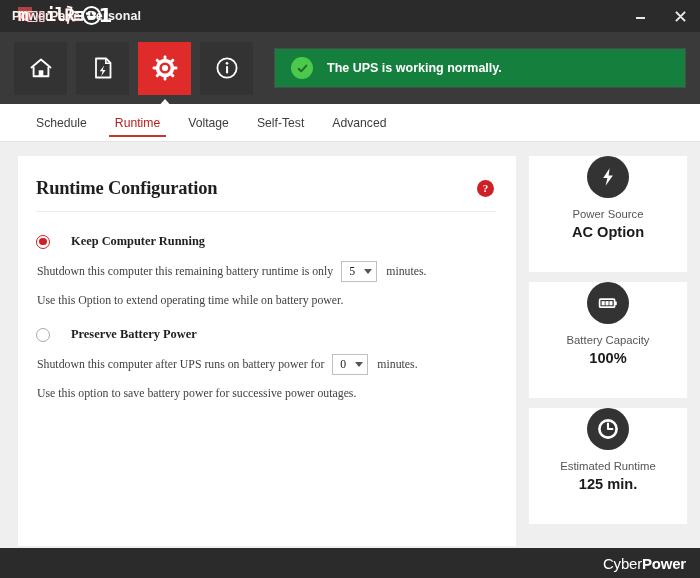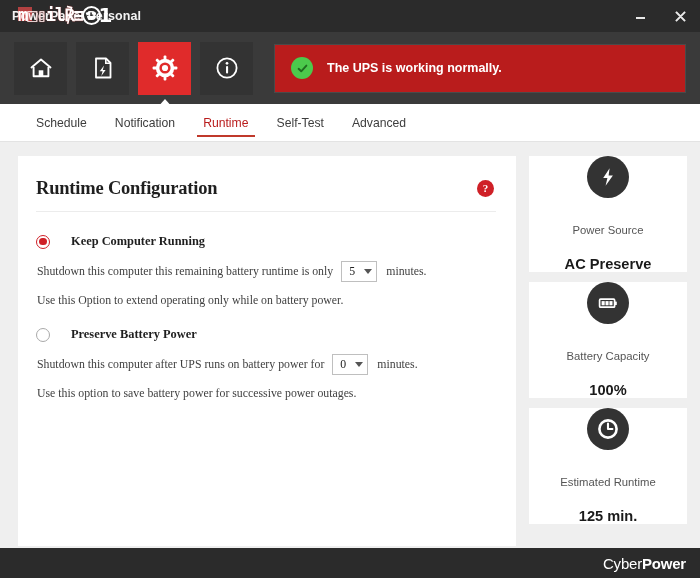--- a/index.html
+++ b/index.html
@@ -142,22 +142,22 @@
     margin-left: -8px;
     border-left: 8px solid transparent;
     border-right: 8px solid transparent;
     border-bottom: 9px solid #ffffff;
   }
   .tool-btn svg { display: block; }
 
   .status-panel {
     flex: 1;
     margin-left: 12px;
-    height: 49px;
-    background: #b91c1c;
+    height: 40px;
+    background: #15803d;
     border: 1px solid #4a4a4a;
     display: flex;
     align-items: center;
     padding-left: 16px;
   }
   .status-check {
     width: 22px; height: 22px;
     border-radius: 50%;
     background: #4cc94c;
     display: flex;
@@ -329,21 +329,21 @@
     display: flex;
     flex-direction: column;
     gap: 10px;
   }
   .info-card {
     background: #ffffff;
     height: 116px;
     display: flex;
     flex-direction: column;
     align-items: center;
-    justify-content: space-between;
+    justify-content: flex-start;
   }
   .info-icon {
     width: 42px; height: 42px;
     border-radius: 50%;
     background: #333333;
     display: flex;
     align-items: center;
     justify-content: center;
     color: #ffffff;
     margin-bottom: 10px;
@@ -470,22 +470,22 @@
         <svg width="13" height="13" viewBox="0 0 13 13" aria-hidden="true">
           <path d="M2.6 6.8 L5.2 9.3 L10.4 3.6" fill="none" stroke="#1f6b1f" stroke-width="1.9" stroke-linecap="round" stroke-linejoin="round"></path>
         </svg>
       </div>
       <div class="status-text">The UPS is working normally.</div>
     </div>
   </div>
 
   <div class="tabbar">
     <div class="tab">Schedule</div>
-    <div class="tab">Notification</div>
     <div class="tab active">Runtime</div>
+    <div class="tab">Voltage</div>
     <div class="tab">Self-Test</div>
     <div class="tab">Advanced</div>
   </div>
 
   <div class="body-area">
 
     <div class="main-card">
 
       <div class="card-head">
         <div class="card-title">Runtime Configuration</div>
@@ -499,21 +499,21 @@
           <span class="opt-label">Keep Computer Running</span>
         </div>
         <div class="opt-line">
           <span class="txt-pre">Shutdown this computer this remaining battery runtime is only</span>
           <span class="dropdown">
             <span class="dd-val">5</span>
             <span class="dd-arrow"></span>
           </span>
           <span class="txt-post">minutes.</span>
         </div>
-        <div class="opt-note">Use this Option to extend operating only while on battery power.</div>
+        <div class="opt-note">Use this Option to extend operating time while on battery power.</div>
       </div>
 
       <div class="option-group">
         <div class="opt-head">
           <span class="radio"></span>
           <span class="opt-label">Preserve Battery Power</span>
         </div>
         <div class="opt-line">
           <span class="txt-pre">Shutdown this computer after UPS runs on battery power for</span>
           <span class="dropdown">
@@ -529,21 +529,21 @@
 
     <div class="sidebar">
 
       <div class="info-card">
         <div class="info-icon">
           <svg width="24" height="24" viewBox="0 0 24 24" aria-hidden="true">
             <path d="M13.6 3.2 L7.2 13.1 H11.4 L9.6 20.8 L16.9 10.6 H12.6 Z" fill="#ffffff"></path>
           </svg>
         </div>
         <div class="info-label">Power Source</div>
-        <div class="info-value">AC Preserve</div>
+        <div class="info-value">AC Option</div>
       </div>
 
       <div class="info-card">
         <div class="info-icon">
           <svg width="26" height="26" viewBox="0 0 26 26" aria-hidden="true">
             <rect x="4.6" y="9.2" width="15" height="8" rx="1" fill="none" stroke="#ffffff" stroke-width="1.7"></rect>
             <rect x="19.8" y="11.4" width="2" height="3.6" rx=".6" fill="#ffffff"></rect>
             <rect x="6.6" y="11.1" width="3.1" height="4.2" fill="#ffffff"></rect>
             <rect x="10.5" y="11.1" width="3.1" height="4.2" fill="#ffffff"></rect>
             <rect x="14.4" y="11.1" width="3.1" height="4.2" fill="#ffffff"></rect>

